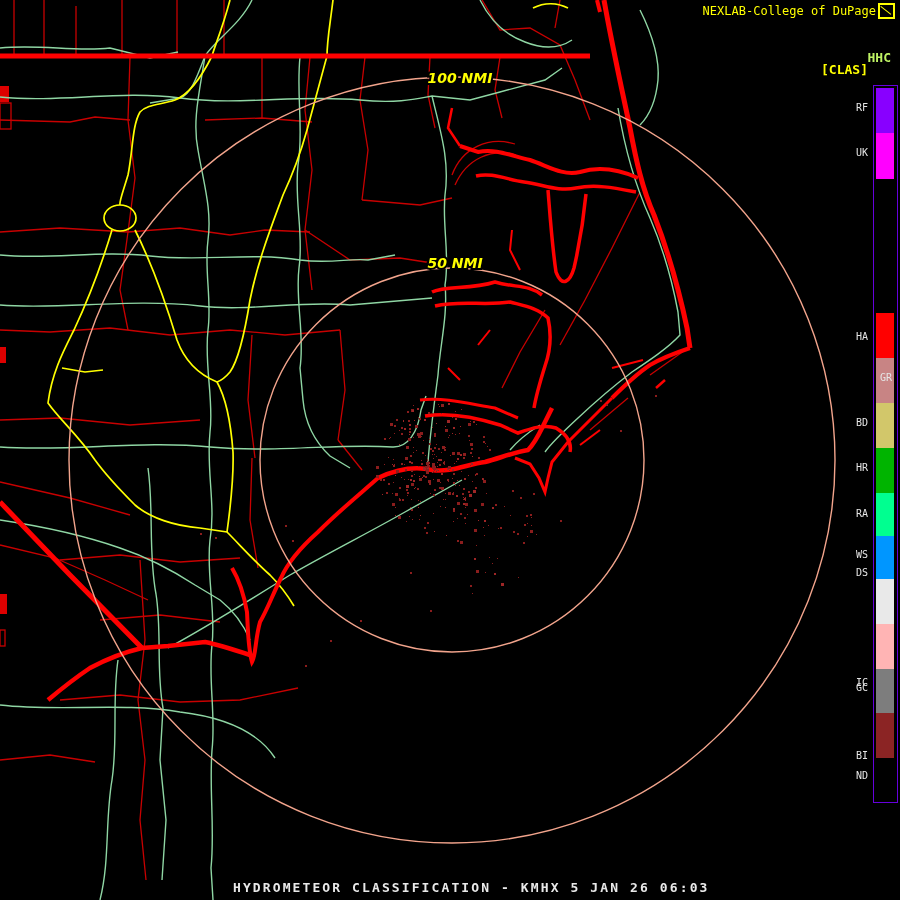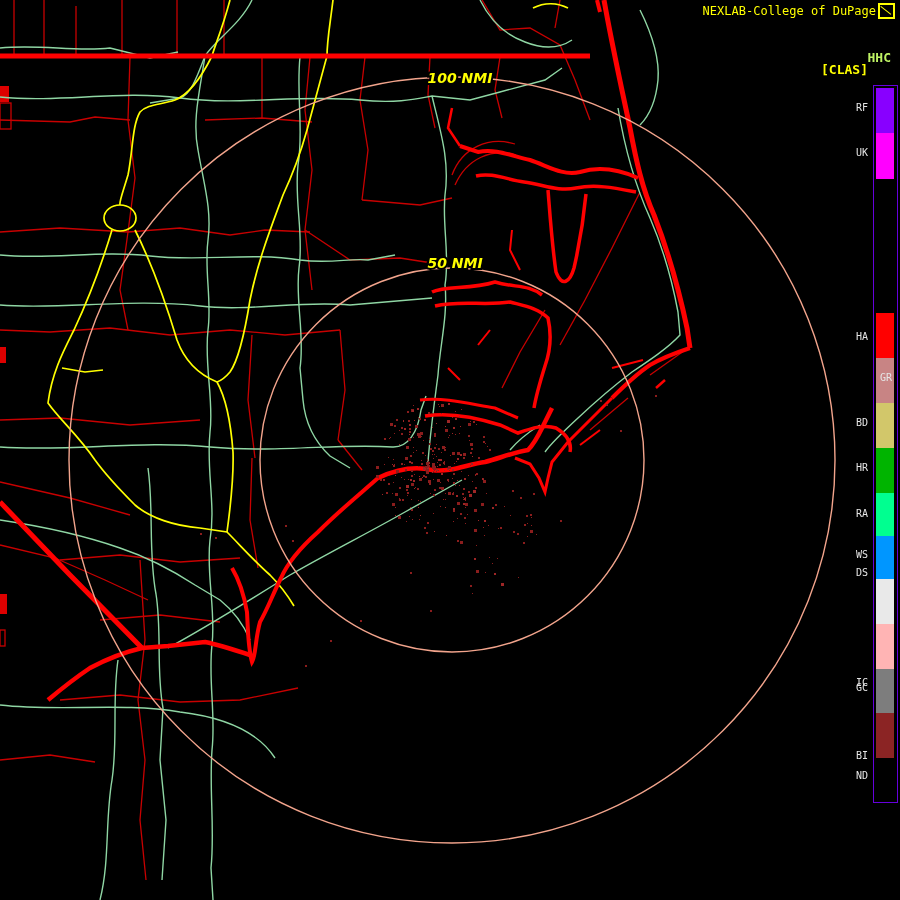--- a/index.html
+++ b/index.html
@@ -533,14 +533,15 @@
       <div class="cat-label" style="top: 461.5px;">HR</div>
       <div class="cat-label" style="top: 476px; margin-top: 32px;">RA</div>
       <div class="cat-label" style="top: 548.5px;">WS</div>
       <div class="cat-label" style="top: 567px; text-align: right;">DS</div>
       <div class="cat-label" style="top: 637.5px; margin-top: 39px;">IC</div>
       <div class="cat-label" style="top: 682px;">GC</div>
       <div class="cat-label" style="top: 726.5px; margin-top: 23px;">BI</div>
       <div class="cat-label" style="top: 770px;">ND</div>
     </div>
 
+<div class="footer">HYDROMETEOR CLASSIFICATION - KMHX 5 JAN 26 06:03</div>
 
 </div>
 
 </body></html>

